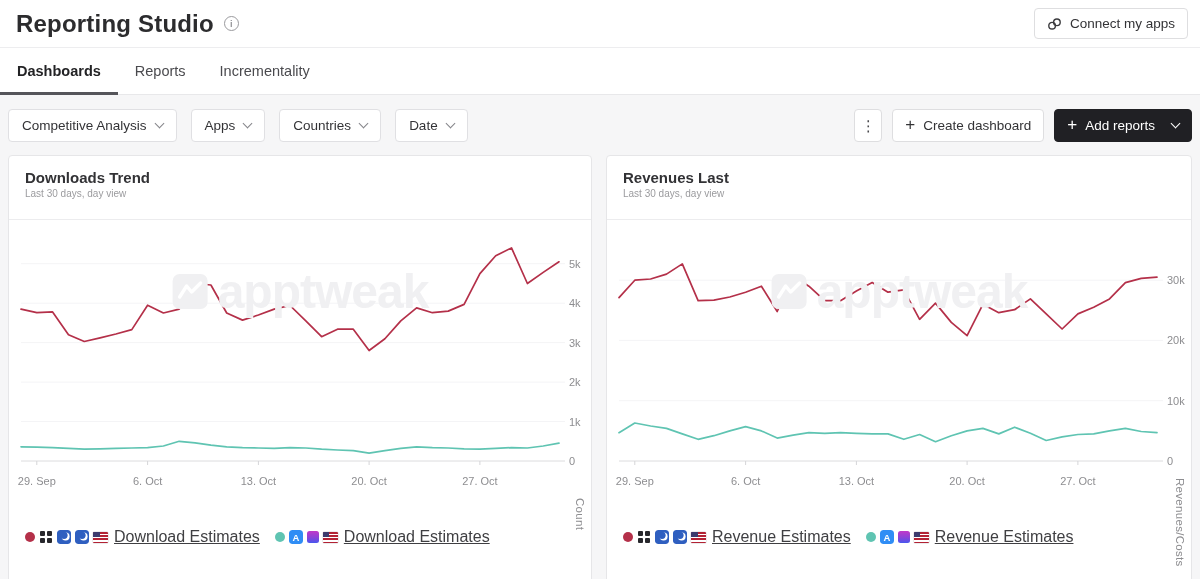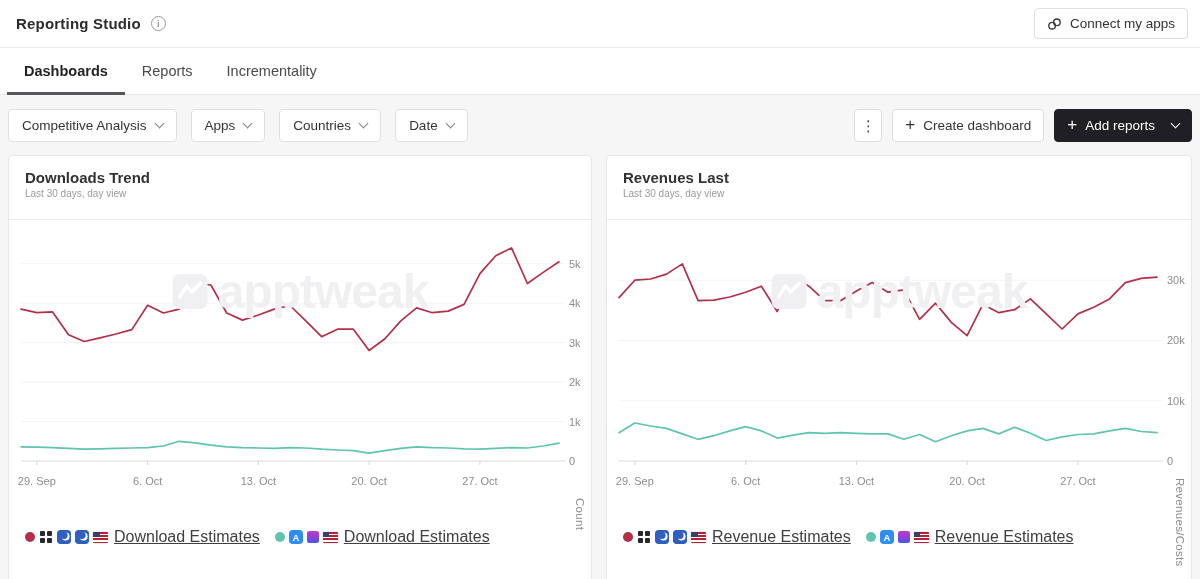--- a/index.html
+++ b/index.html
@@ -2,31 +2,31 @@
 <html><head>
 <meta charset="utf-8">
 <style>
   * { box-sizing: border-box; margin: 0; padding: 0; }
   html,body { width:1200px; height:579px; overflow:hidden; }
   body { font-family:"Liberation Sans","DejaVu Sans",sans-serif; background:#f6f6f7; color:#2e2e30; }
   .page { position:relative; width:1200px; height:579px; }
 
   
   .app-header { display:flex; align-items:center; height:47px; padding:0 12px 0 16px; background:#fff; }
-  .app-title { font-size:15px; font-weight:700; color:#2c2c2e; letter-spacing:.2px; }
+  .app-title { font-size:24px; font-weight:700; color:#2c2c2e; letter-spacing:.2px; }
   .info-ic { display:inline-flex; align-items:center; justify-content:center; width:15px; height:15px;
              margin-left:10px; border:1.2px solid #9a9a9e; border-radius:50%; color:#9a9a9e;
              font-size:9.5px; font-weight:700; }
   .btn { display:inline-flex; align-items:center; gap:8px; background:#fff; border:1px solid #dedee0;
          border-radius:4px; height:31px; padding:8px 12px; font-size:13.5px; color:#333336; cursor:pointer; white-space:nowrap; }
   .app-header .btn { margin-left:auto; }
 
   
   .tabs { display:flex; align-items:stretch; height:48px; background:#fff; border-top:1px solid #ededef;
-          border-bottom:1px solid #e8e8ea; padding-left:7px; }
+          border-bottom:1px solid #e8e8ea; }
   .tab { display:flex; align-items:center; padding:0 17px; font-size:14.5px; color:#4a4a4e; position:relative; cursor:pointer; }
   .tab.active { color:#232325; font-weight:700; }
   .tab.active:after { content:""; position:absolute; left:0; right:0; bottom:-1px; height:3px; background:#55555a; }
 
   
   .filter-bar { display:flex; align-items:center; gap:14px; padding:14px 8px 13px 8px; }
   .chip { display:inline-flex; align-items:center; height:33px; padding:0 13px; background:#fff;
           border:1px solid #e0e0e3; border-radius:4px; font-size:13.5px; color:#333336; cursor:pointer; white-space:nowrap; }
   .chev { width:7px; height:7px; border-right:1.5px solid #85858a; border-bottom:1.5px solid #85858a;
           transform:rotate(45deg); margin-left:9px; margin-top:-4px; }

